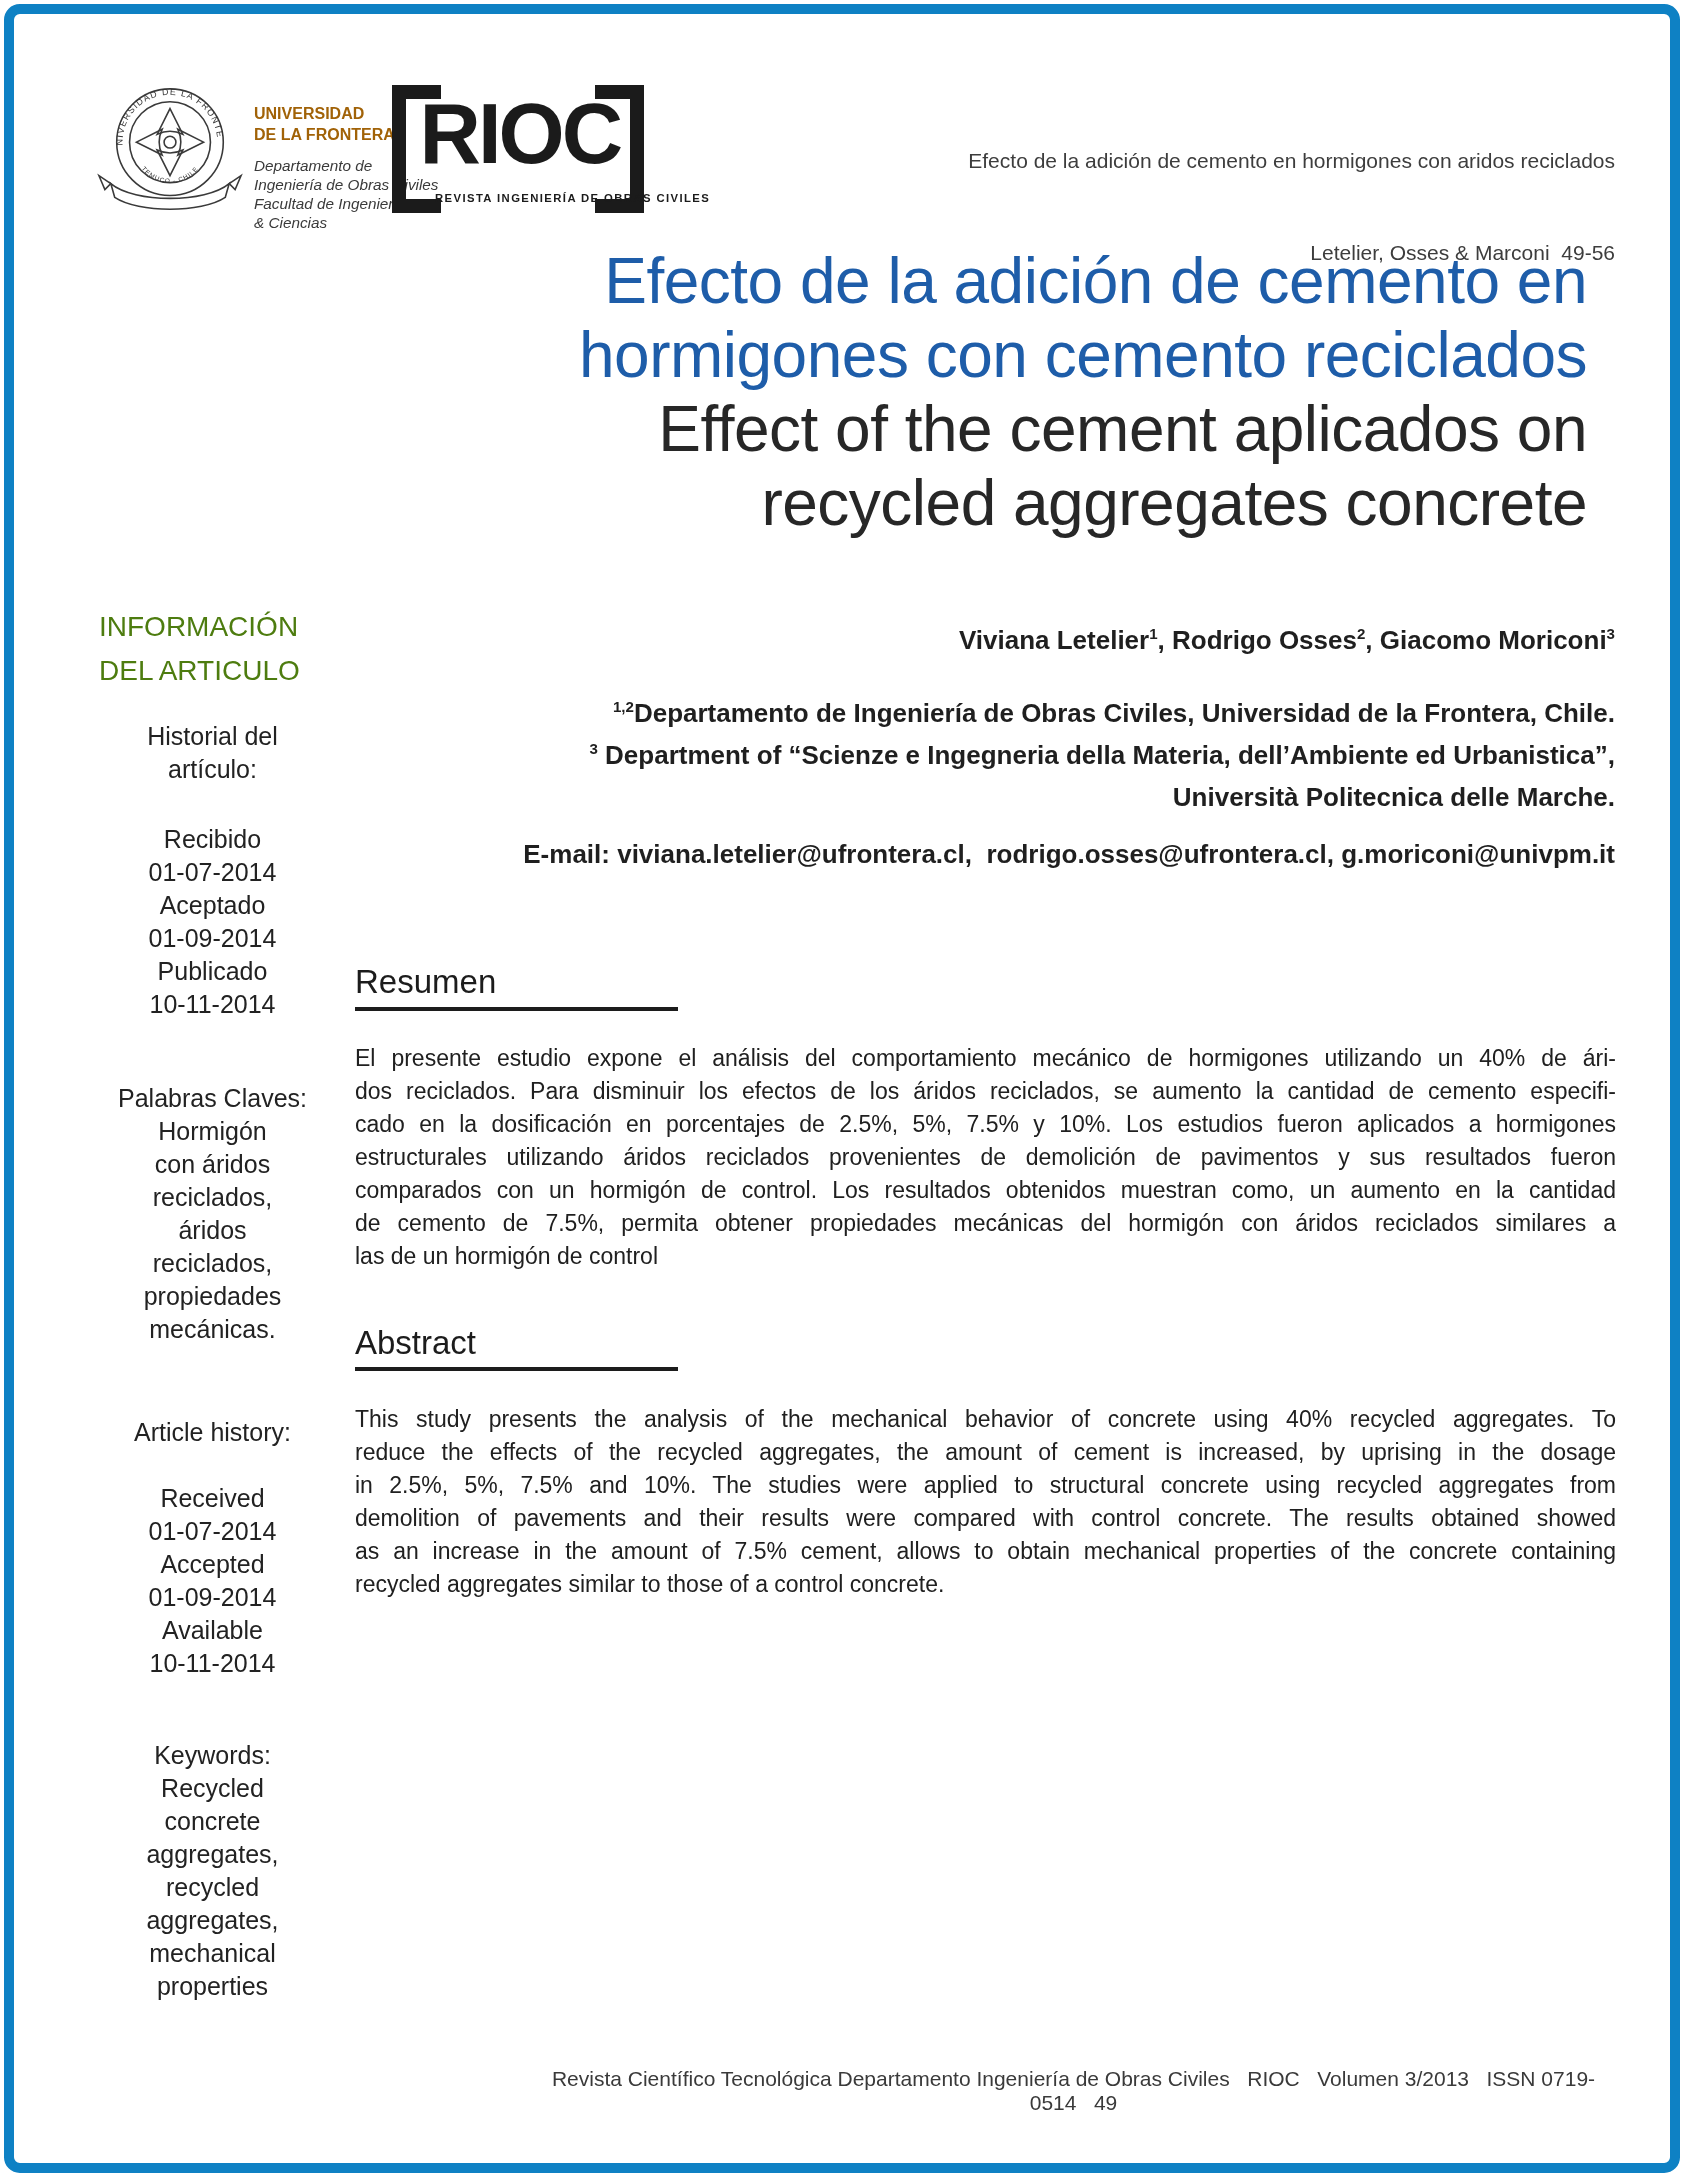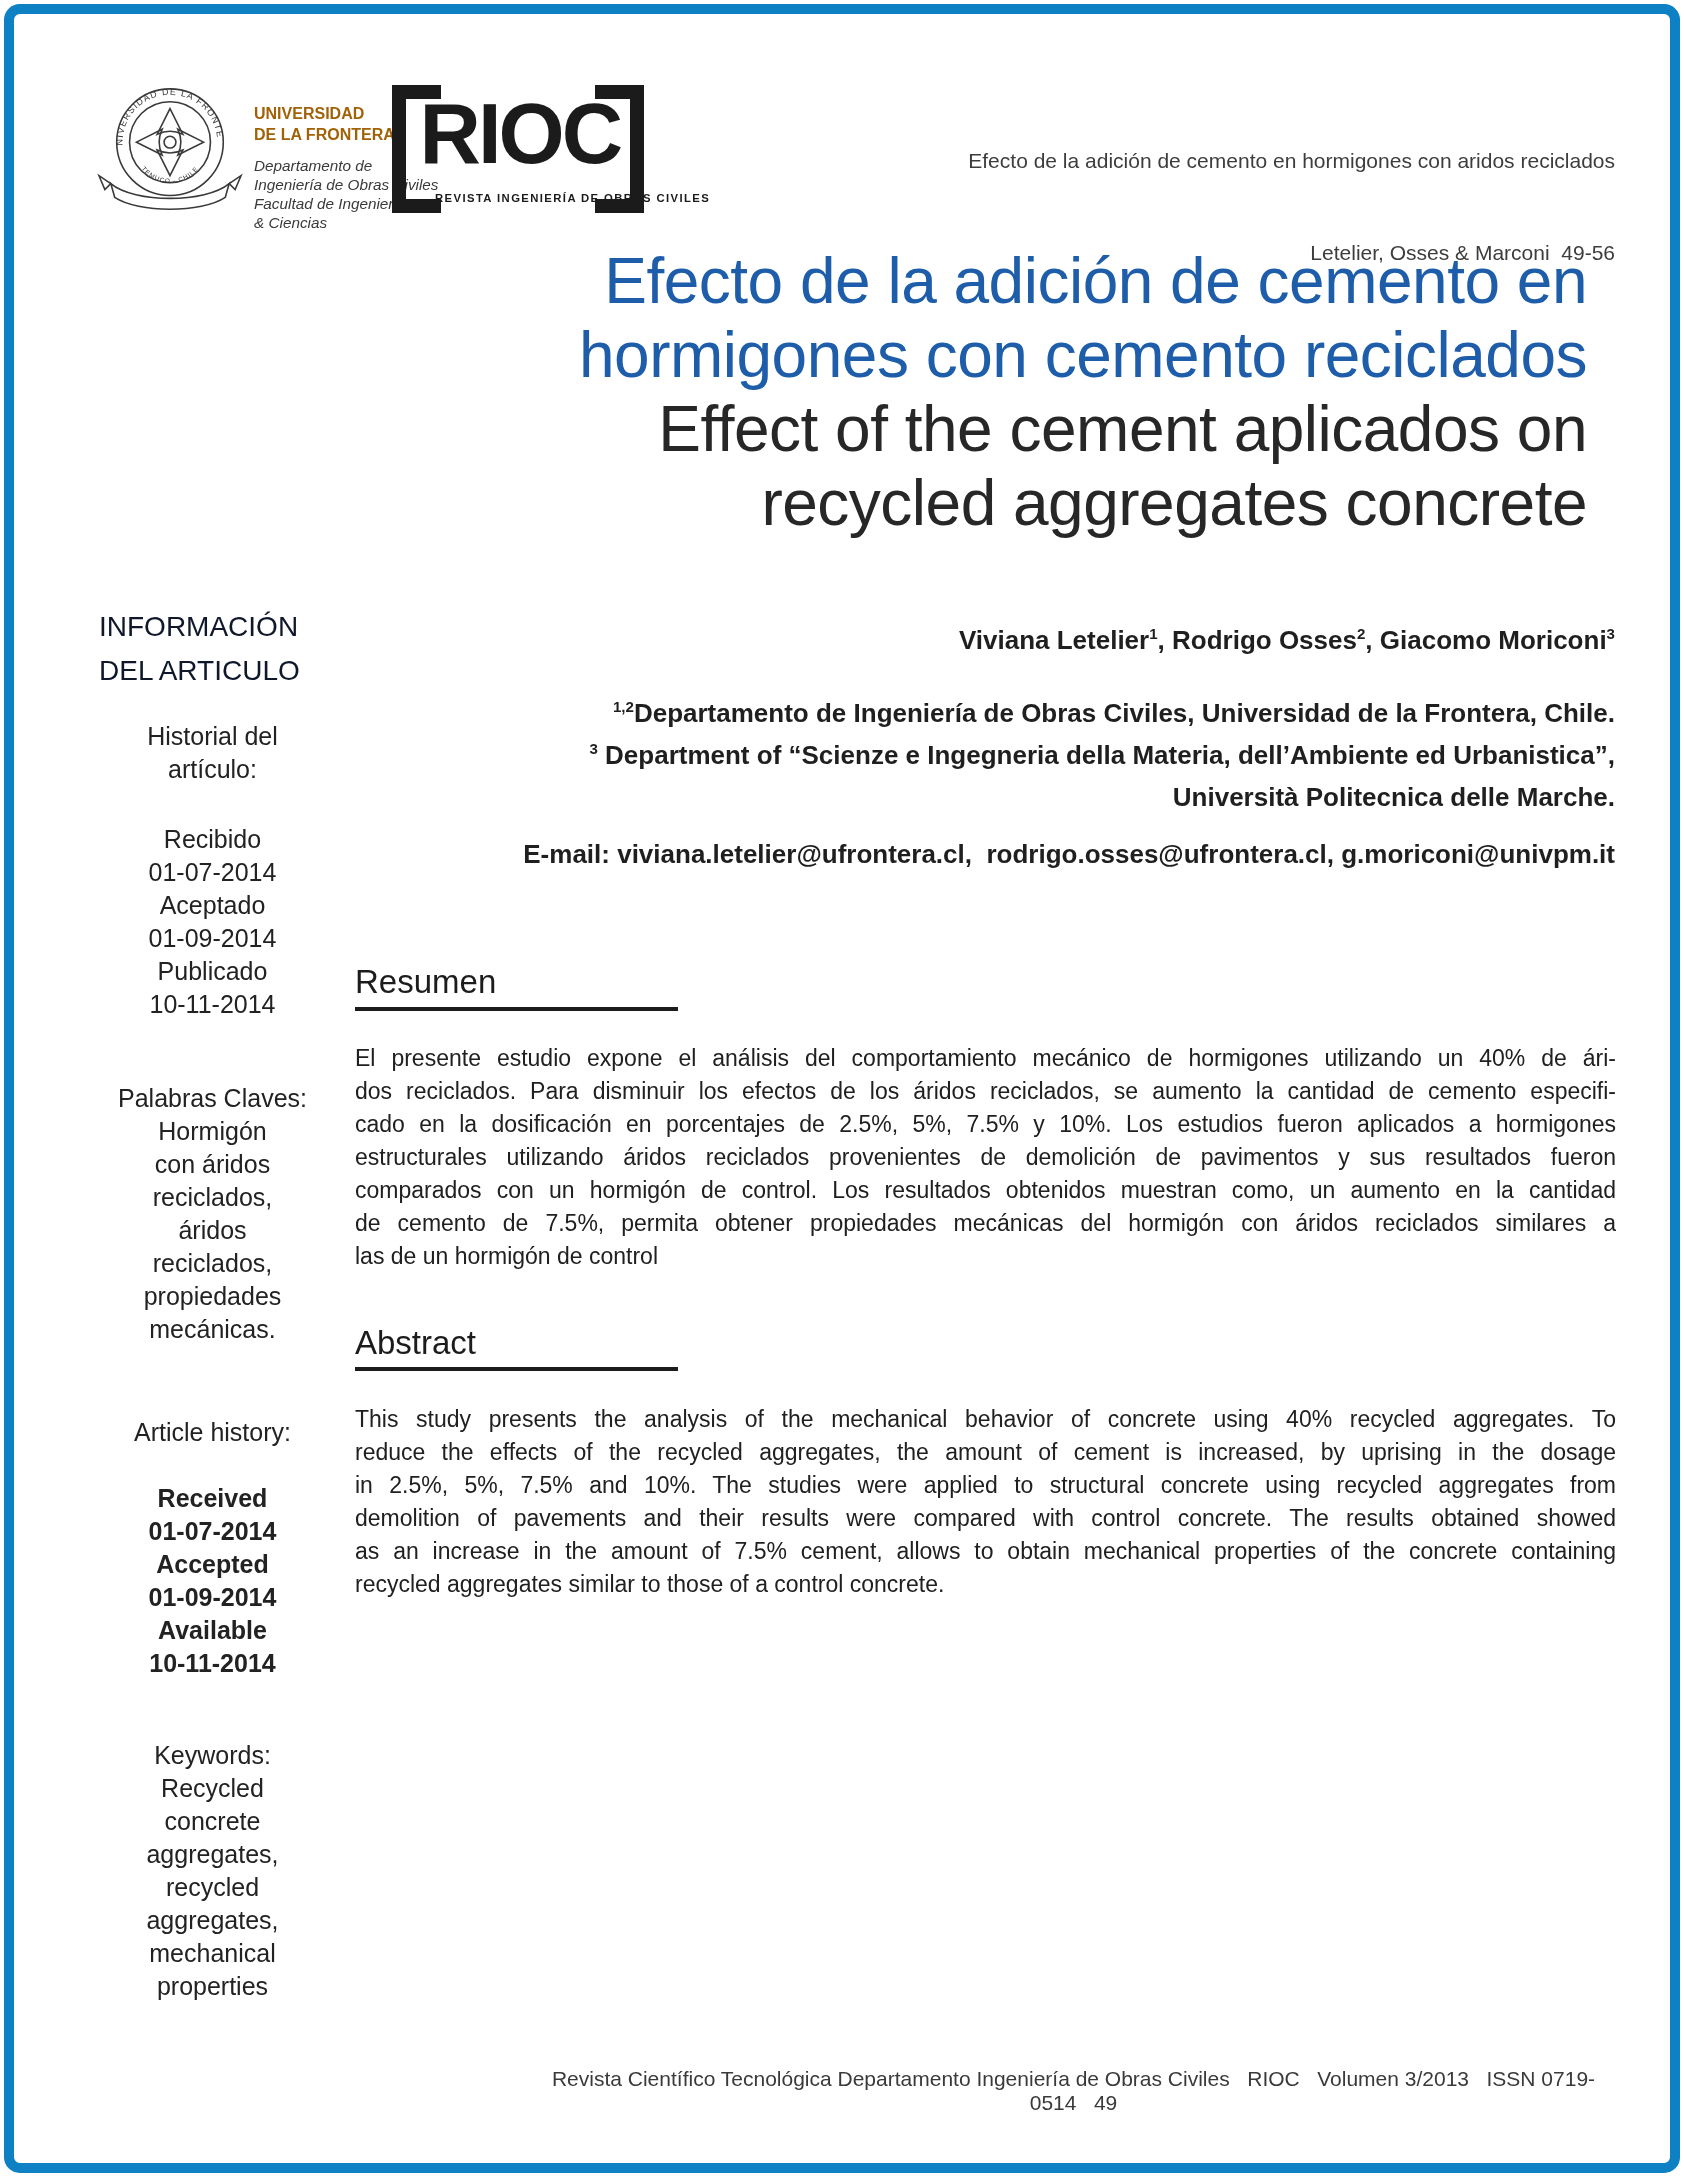--- a/index.html
+++ b/index.html
@@ -41,28 +41,28 @@
   .authors{position:absolute;right:69px;top:625px;text-align:right;
     font-weight:bold;font-size:26px;color:#1f1f1f;}
   .affil{position:absolute;right:69px;top:692px;text-align:right;
     font-weight:bold;font-size:26px;line-height:42px;color:#1f1f1f;}
   .affil div{white-space:pre-wrap;}
   .email{position:absolute;right:69px;top:839px;text-align:right;
     font-weight:bold;font-size:26px;color:#1f1f1f;white-space:pre-wrap;}
 
   
   .sidebar-heading{position:absolute;left:99px;top:605px;
-    font-size:28px;line-height:44px;color:#0f172a;}
+    font-size:28px;line-height:44px;color:#4d7c0f;}
   .sb{position:absolute;left:99px;width:227px;
     font-size:25px;line-height:33px;color:#222;text-align:center;}
   #sb-history-label{top:720px;}
   #sb-history-es{top:823px;}
   #sb-keywords-es{top:1082px;}
   #sb-history-en-label{top:1416px;}
-  #sb-history-en{top:1482px;font-weight:bold;}
+  #sb-history-en{top:1482px;}
   #sb-keywords-en{top:1739px;}
 
   
   .section-head{position:absolute;left:355px;font-size:33px;color:#1c1c1c;}
   #resumen-head{top:963px;}
   #abstract-head{top:1324px;}
   .head-rule{position:absolute;left:355px;width:323px;height:3.9px;background:#1c1c1c;}
   #resumen-rule{top:1007px;}
   #abstract-rule{top:1367px;}
 

